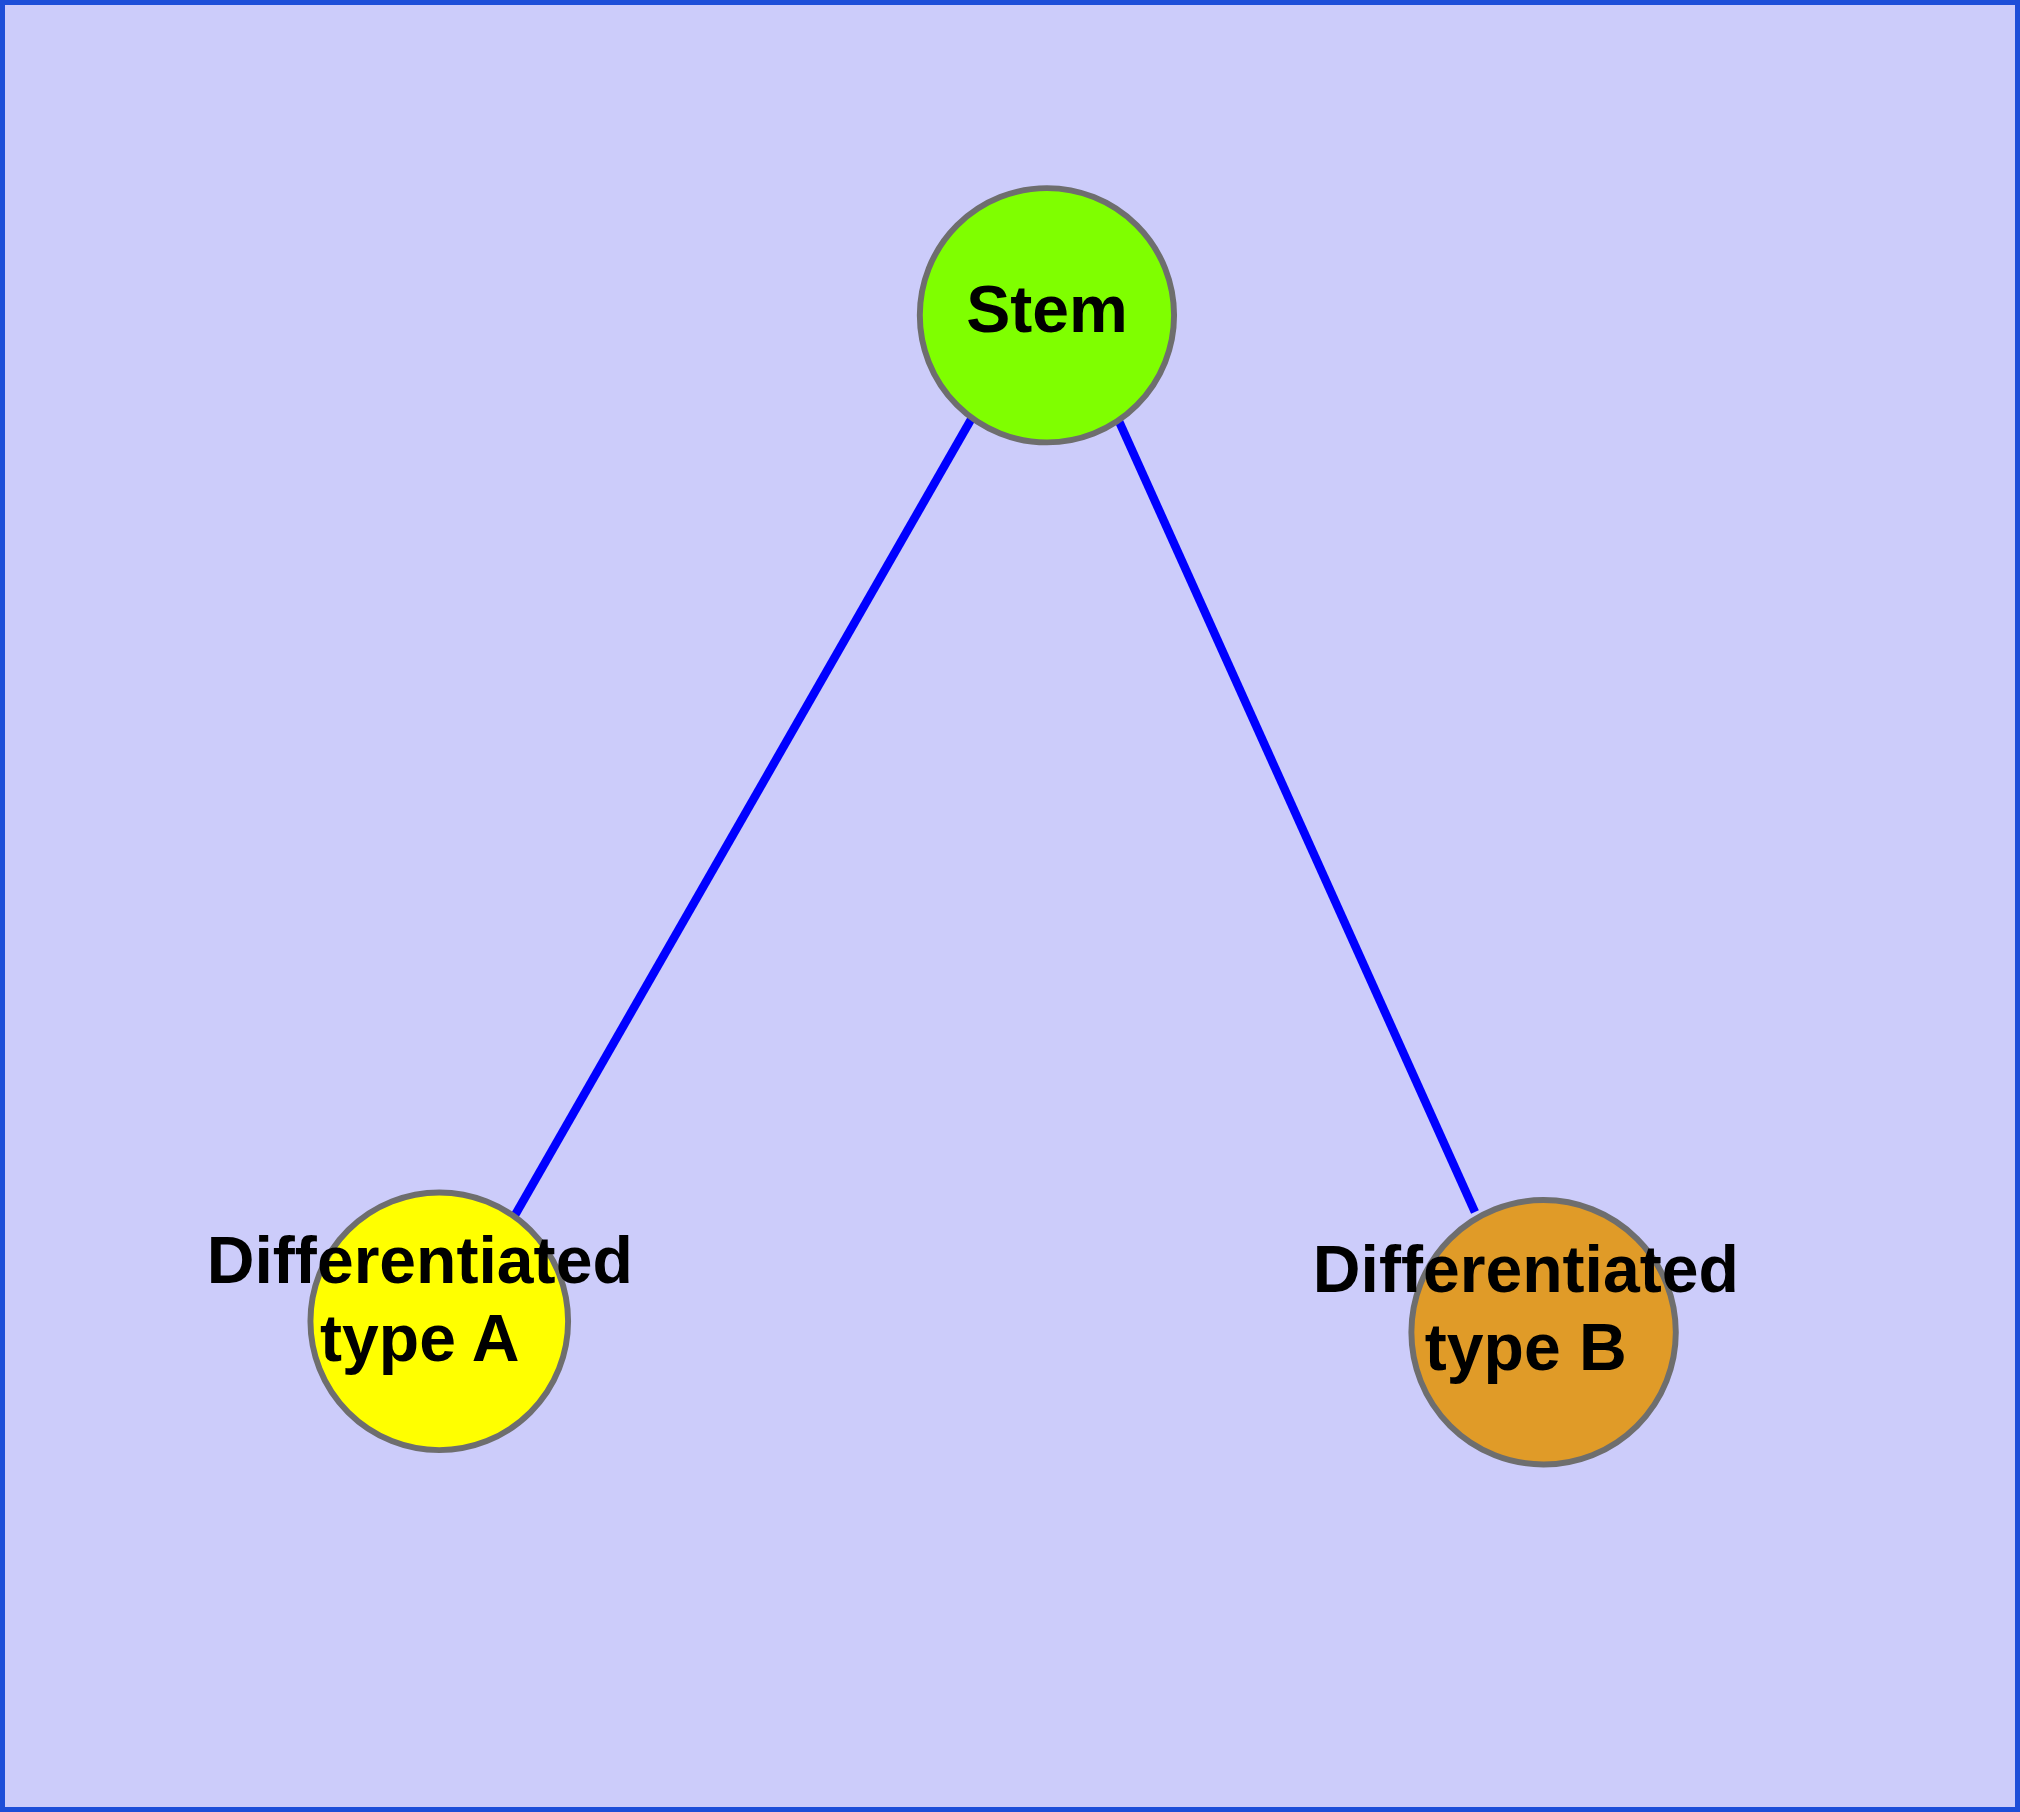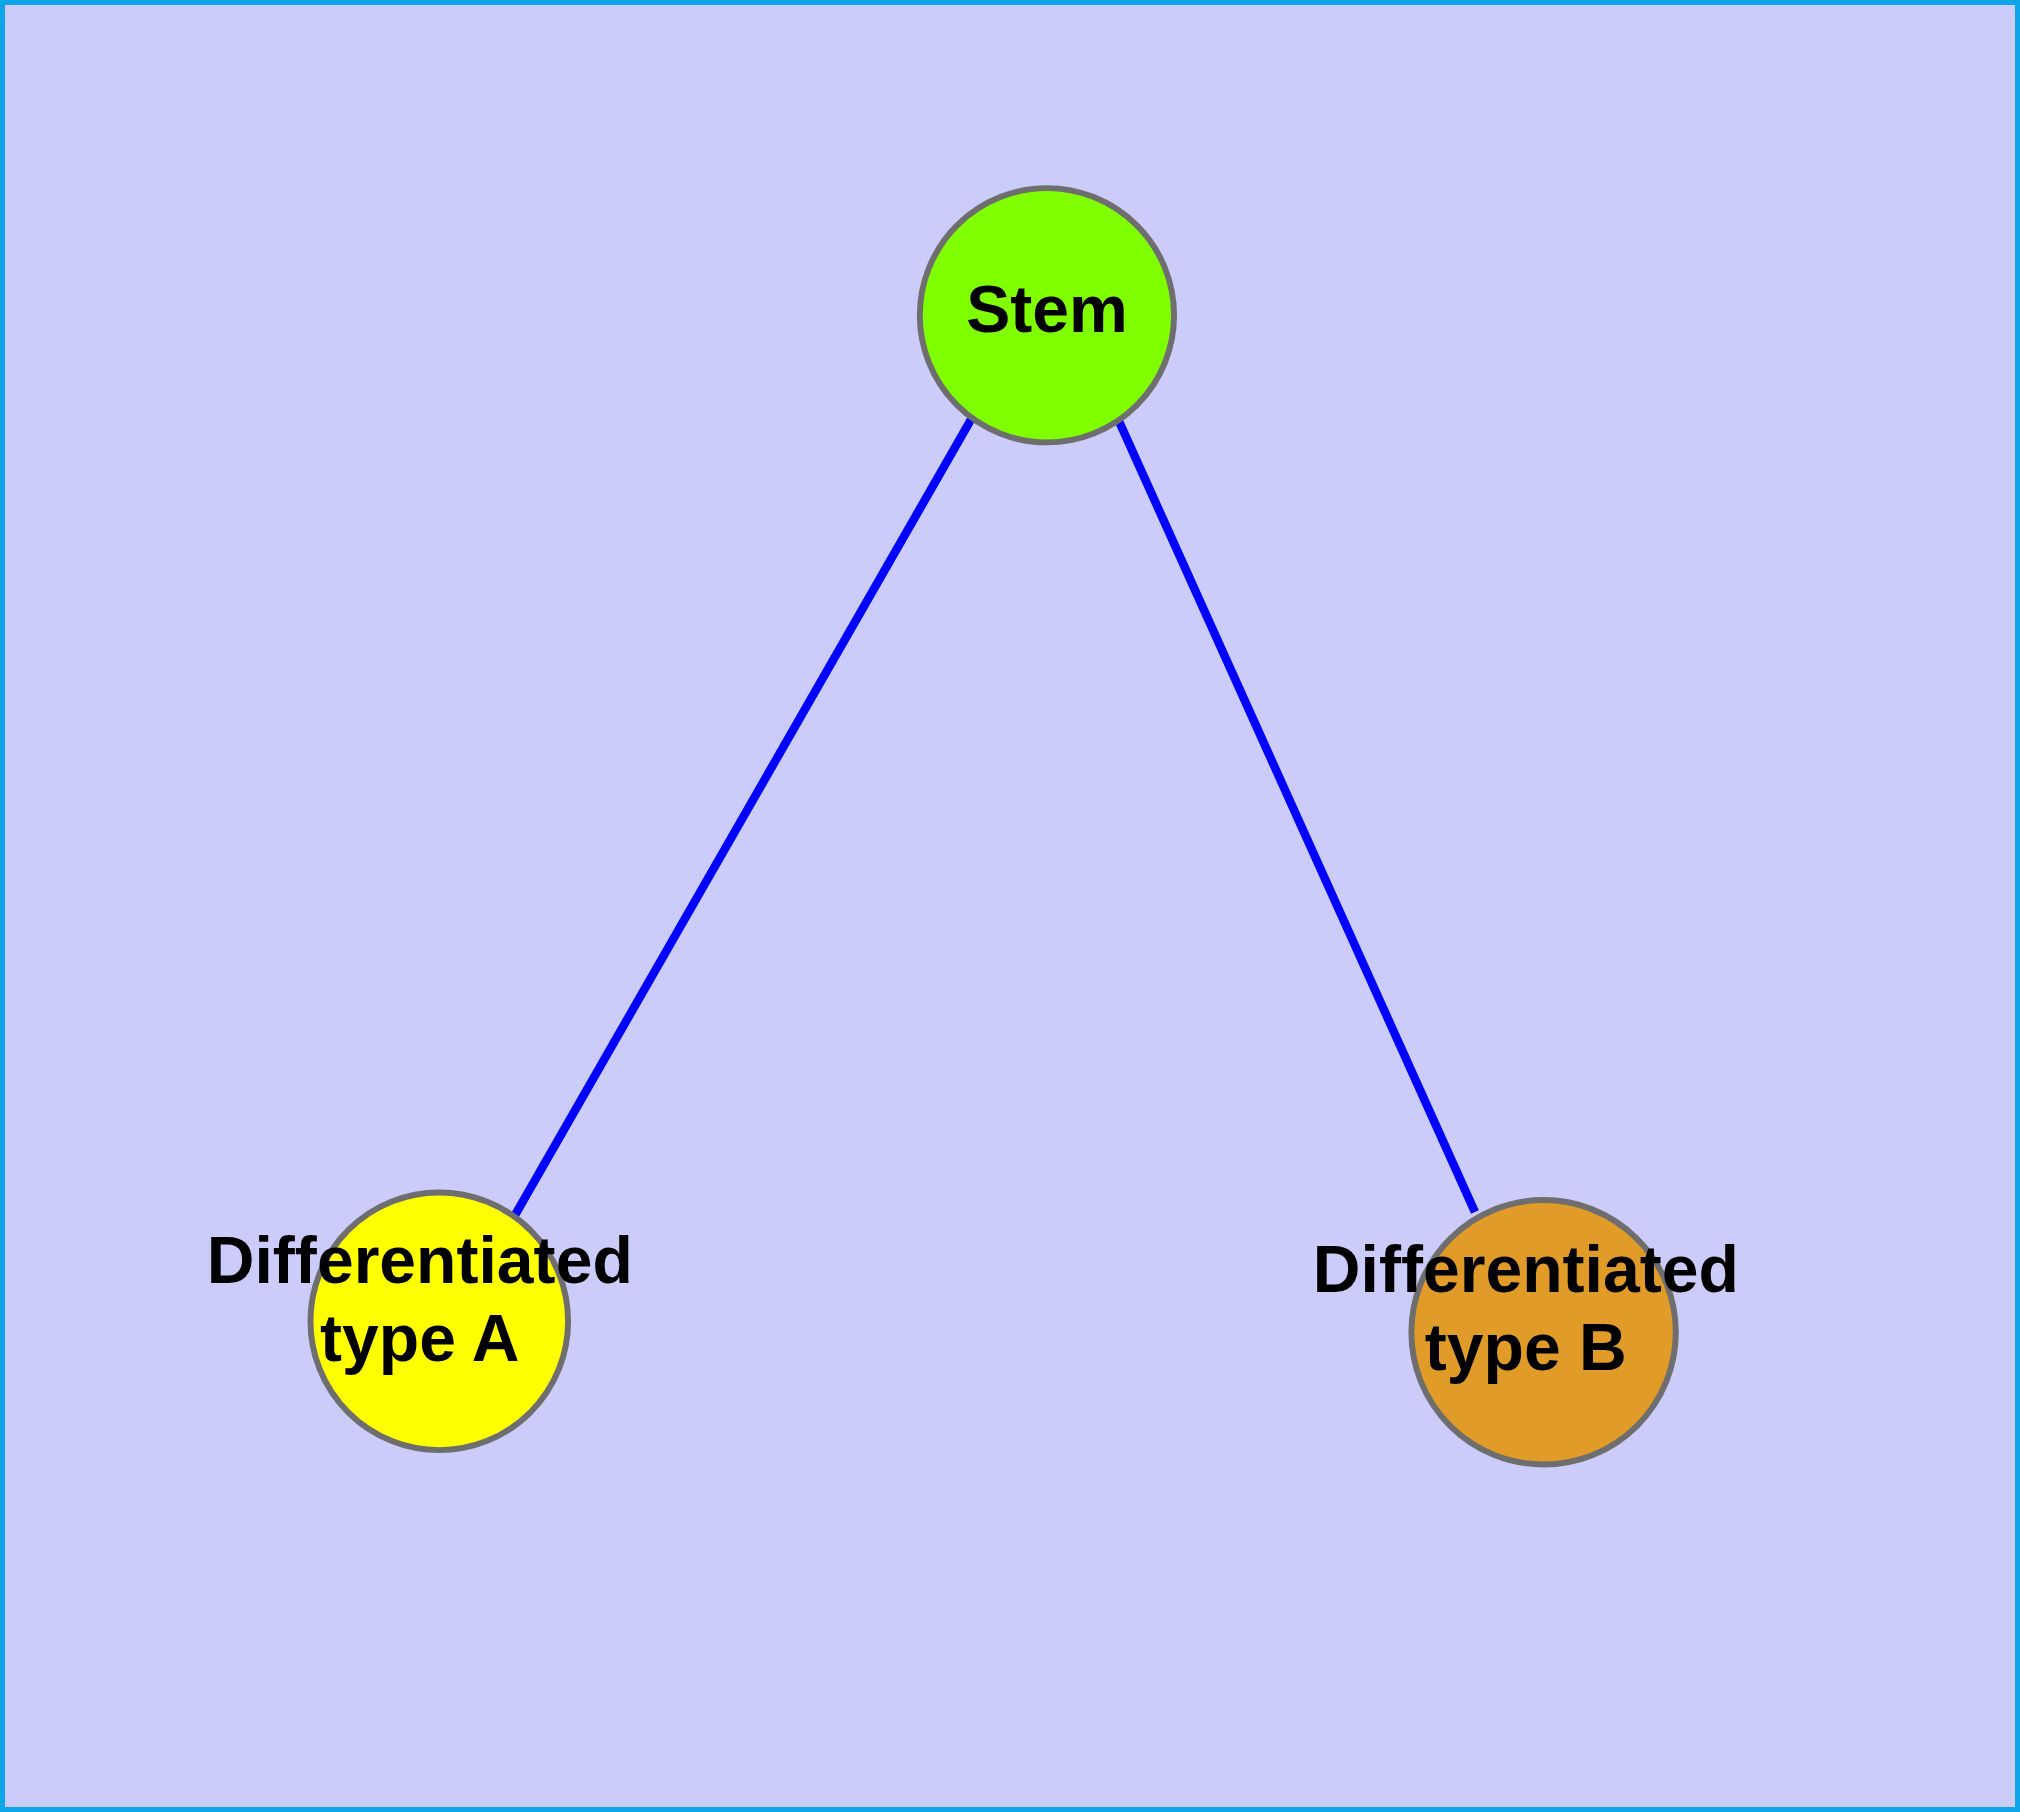--- a/index.html
+++ b/index.html
@@ -4,21 +4,21 @@
 <style>
   html, body {
     margin: 0;
     padding: 0;
     background: #ffffff;
   }
   #canvas {
     position: relative;
     width: 2021px;
     height: 1812px;
-    background: #0ea5e9;
+    background: #1d4ed8;
     overflow: hidden;
     font-family: "Liberation Sans", sans-serif;
   }
   #plot-area {
     position: absolute;
     left: 5.1px;
     top: 5.1px;
     width: 2010px;
     height: 1802px;
     background: #ccccfa;

